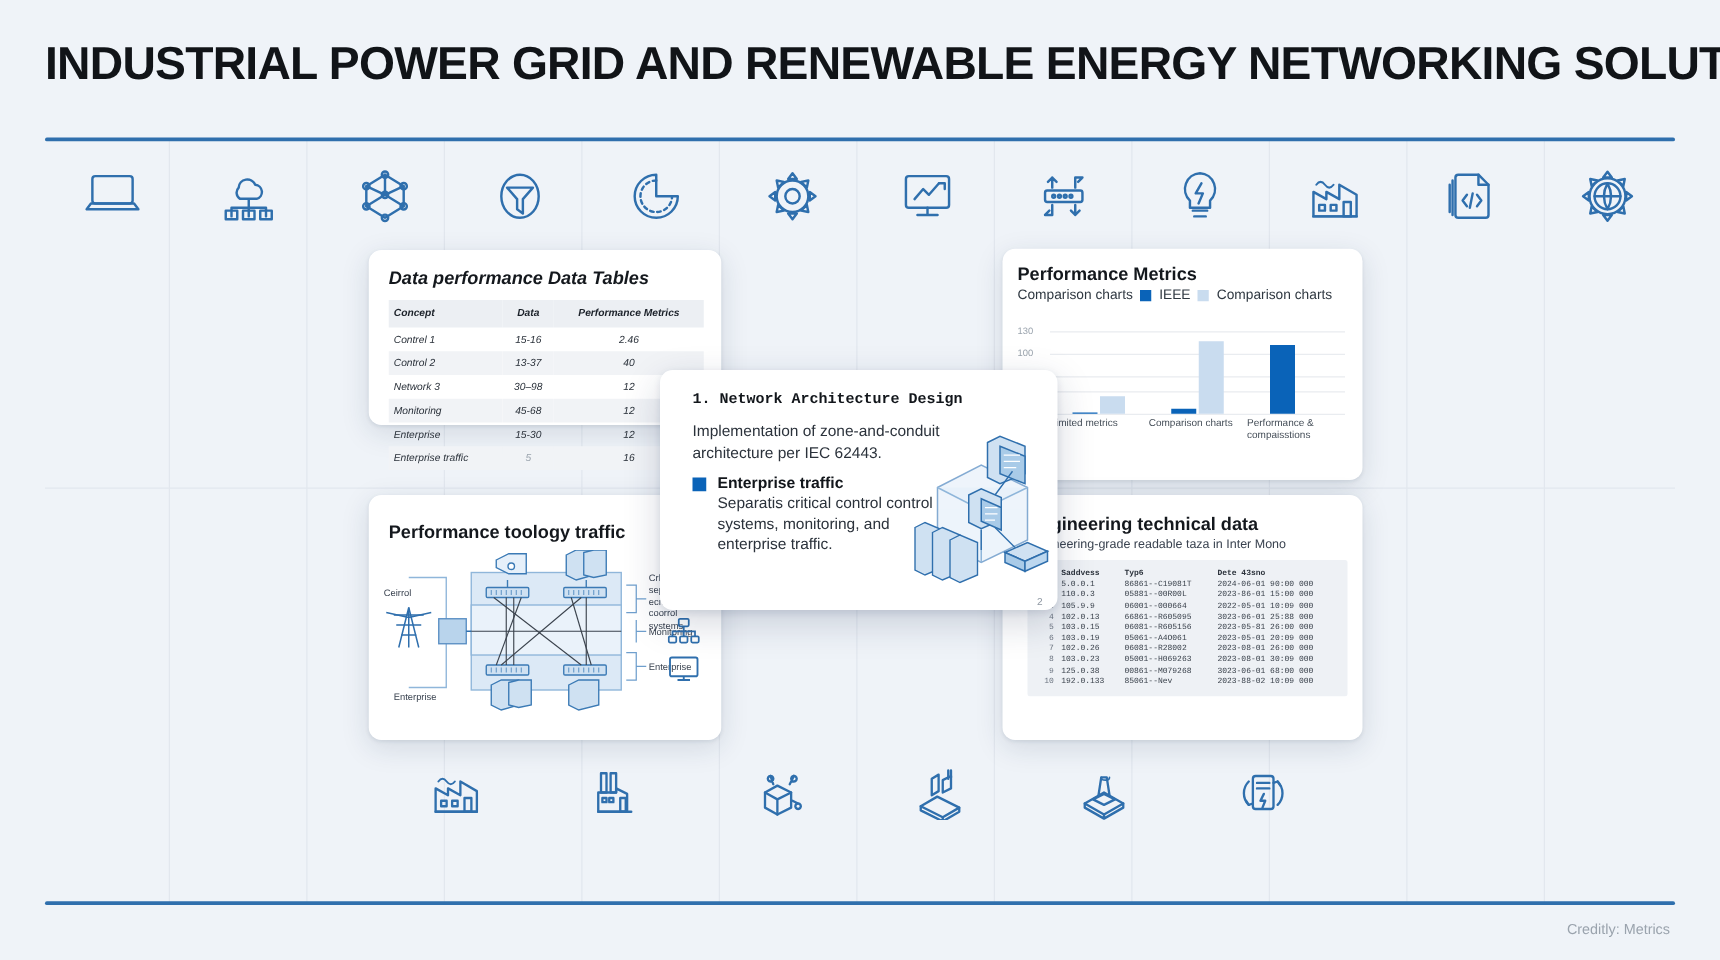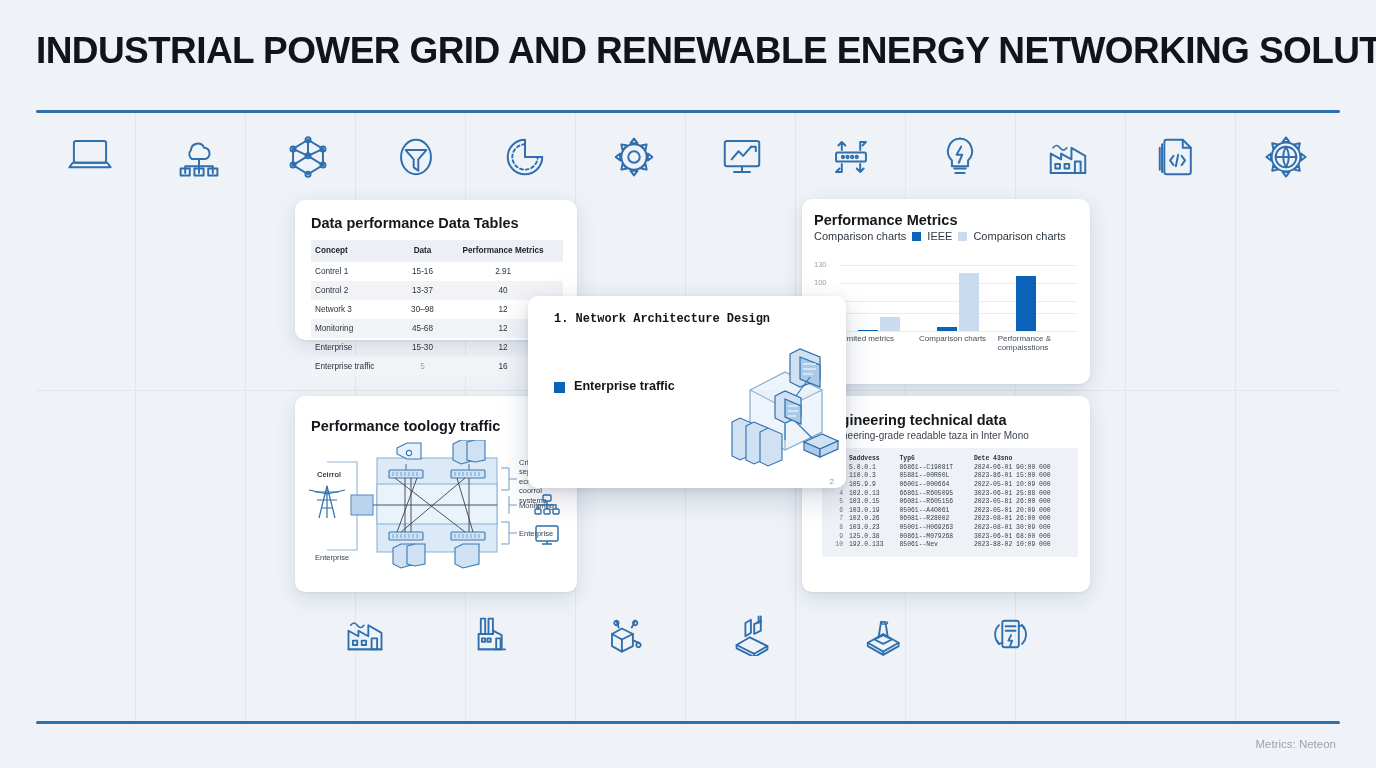--- a/index.html
+++ b/index.html
@@ -33,21 +33,21 @@
 
   
   .card{
     position:absolute;background:#fff;border-radius:10px;
     box-shadow:0 6px 22px rgba(25,45,80,0.13),0 1px 3px rgba(25,45,80,0.08);
   }
   .card-title{font-size:14.5px;font-weight:bold;color:#14181d;}
   .card-sub{font-size:12px;color:#3a4350;}
 
   
-  #card-table{left:295px;top:200px;width:282px;height:140px;}
+  #card-table{left:295px;top:200px;width:282px;height:140px;font-style:italic;}
   #card-table .card-title{position:absolute;left:16px;top:15px;}
   table.dt{position:absolute;left:16px;top:40px;width:252px;border-collapse:collapse;}
   table.dt th{
     background:#eceff3;color:#1b2129;font-size:8.2px;font-weight:bold;
     padding:6px 4px;text-align:left;line-height:1.25;
   }
   table.dt th.c{text-align:center;}
   table.dt td{font-size:8.2px;color:#2b323b;padding:5px 4px;}
   table.dt td.c{text-align:center;}
   table.dt tr.alt td{background:#f1f3f6;}
@@ -290,21 +290,21 @@
           <tr>
         <th>Concept</th>
         <th class="c">Data</th>
         <th class="c">Performance Metrics</th>
       </tr>
         </thead>
       <tbody id="dt-body">
           <tr>
             <td>Contrel 1</td>
             <td class="c">15-16</td>
-            <td class="c">2.91</td>
+            <td class="c">2.46</td>
           </tr>
           <tr class="alt">
             <td>Control 2</td>
             <td class="c">13-37</td>
             <td class="c">40</td>
           </tr>
           <tr>
             <td>Network 3</td>
             <td class="c">30–98</td>
             <td class="c">12</td>
@@ -429,21 +429,21 @@
             <path d="M150 108 l8 -4 l16 0 l0 20 l-16 4 l-8 -4 z"></path>
           </g>
 
           <g stroke="#6f9fcd" stroke-width="1">
             <path d="M196 28 L204 28 L204 50 L196 50 M204 39 L212 39"></path>
             <path d="M204 56 L204 74 M204 65 L212 65"></path>
             <path d="M196 82 L204 82 L204 104 L196 104 M204 93 L212 93"></path>
           </g>
         </g>
       </svg>
-      <div class="topo-lab" style="left:12px;top:30px;font-weight:bold;">Ceirrol</div>
+      <div class="topo-lab" style="left:2px;top:30px;">Ceirrol</div>
       <div class="topo-lab" style="left:10px;top:113px;">Enterprise</div>
       <div class="topo-lab" style="left:214px;top:18px;width:48px;">Crldoel separate ecnical coorrol systems</div>
       <div class="topo-lab" style="left:214px;top:61px;">Monitoring</div>
       <div class="topo-lab" style="left:214px;top:89px;">Enterprise</div>
     </div>
   </div>
 
   <div style="position:absolute;left:534px;top:493px;z-index:5;">
     <svg width="26" height="24" viewBox="0 0 26 24" fill="none" stroke="#2f6fad" stroke-width="1.4">
       <rect x="9" y="2" width="8" height="6" rx="1"></rect>
@@ -534,23 +534,25 @@
               <td>85061--Nev</td>
               <td>2023-88-02 10:09 000</td>
             </tr>
           </tbody>
       </table>
     </div>
   </div>
 
   <div class="card" id="card-center">
     <h2>1. Network Architecture Design</h2>
+    <div class="body">Implementation of zone-and-conduit architecture per IEC 62443.</div>
     <div class="bullet">
       <span class="sw" style="background: rgb(10, 99, 184);"></span>
       <div class="bt">Enterprise traffic</div>
+      <div class="bd">Separatis critical control control systems, monitoring, and enterprise traffic.</div>
     </div>
     <div class="iso">
       <svg width="110" height="126" viewBox="0 0 110 126" fill="none">
         <g stroke="#5b8fc4" stroke-width="1.2" fill="#e8f1fa">
           <path d="M20 42 L55 24 L92 42 L92 84 L55 102 L20 84 Z" fill="#e8f1fa" opacity="0.75"></path>
           <path d="M20 42 L55 60 L92 42 M55 60 L55 102" stroke="#8fb6da"></path>
         </g>
         <g stroke="#2f6fad" stroke-width="1.2" fill="#cfe1f2">
           <path d="M60 6 l10 -5 l20 8 l0 22 l-20 8 l-10 -5 z"></path>
           <path d="M70 9 l20 8 l0 22 l-20 -8 z" fill="#a9cbe8"></path>
@@ -572,14 +574,14 @@
           <path d="M90 101 l18 -8 l0 8 l-18 8 z" fill="#bcd7ef"></path>
         </g>
         <g stroke="#2f6fad" stroke-width="1.1">
           <path d="M80 29 L66 48 M55 76 L55 92 M66 74 L82 90"></path>
         </g>
       </svg>
     </div>
     <div class="pagenum">2</div>
   </div>
 
-  <div class="credit">Metrics: Neteon</div>
+  <div class="credit">Creditly: Metrics</div>
 </div>
 
 </body></html>

